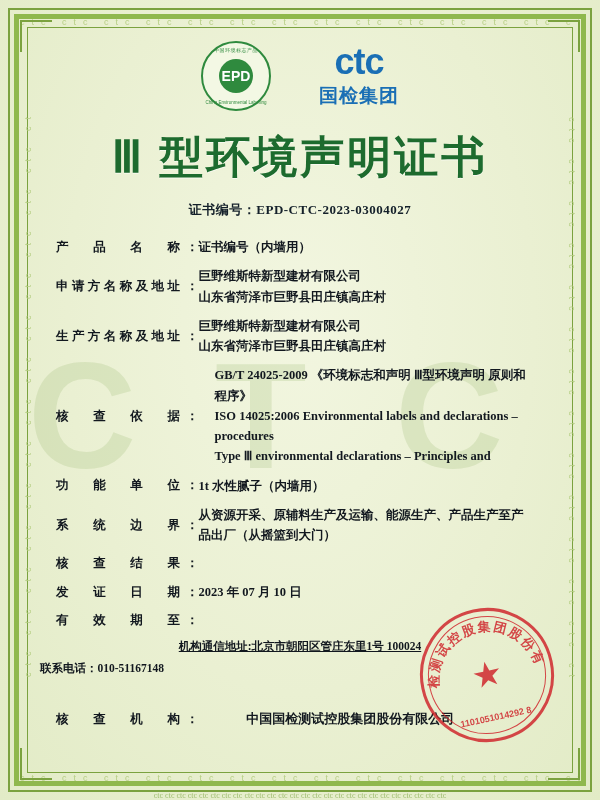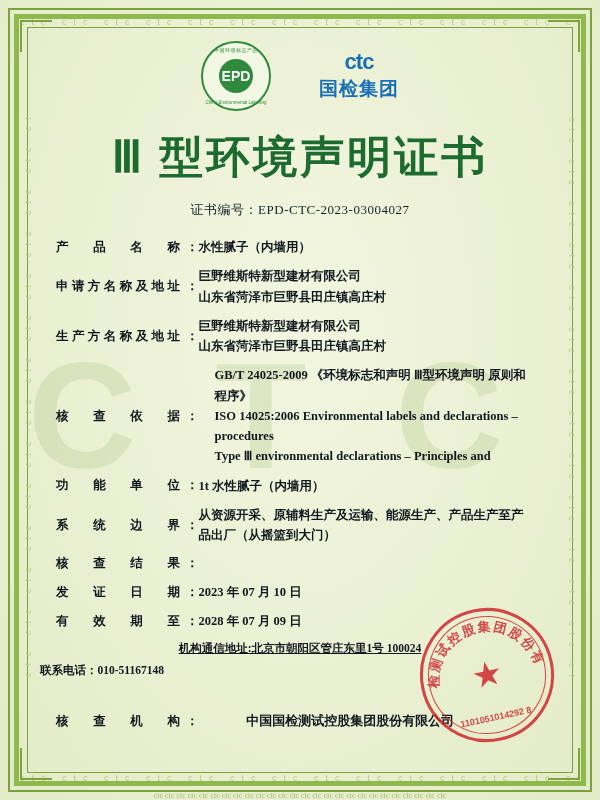--- a/index.html
+++ b/index.html
@@ -131,21 +131,21 @@
     border-radius: 50%;
     width: 34px; height: 34px;
     display: flex;
     align-items: center;
     justify-content: center;
   }
   .ctc-logo { display: flex; flex-direction: column; align-items: center; }
   .ctc-mark {
     font-family: "Liberation Sans", sans-serif;
     font-weight: bold;
-    font-size: 22px;
+    font-size: 36px;
     color: #1a6fb5;
     letter-spacing: -1px;
     line-height: 1;
   }
   .ctc-name {
     font-family: "Liberation Sans", sans-serif;
     font-weight: bold;
     font-size: 19px;
     color: #1a6fb5;
     margin-top: 3px;
@@ -158,21 +158,21 @@
     font-size: 44px;
     font-weight: bold;
     color: #1d6b2e;
     letter-spacing: 3px;
     margin-top: 16px;
     text-shadow: 0 1px 0 rgba(255,255,255,0.6);
   }
   .cert-no {
     text-align: center;
     font-size: 13px;
-    font-weight: normal;
+    font-weight: bold;
     color: #14202a;
     margin-top: 14px;
     letter-spacing: 0.5px;
   }
 
   
   .fields {
     margin-top: 18px;
     padding: 0 18px 0 16px;
   }
@@ -354,21 +354,21 @@
 
     <div class="title">Ⅲ 型环境声明证书</div>
     <div class="cert-no">证书编号：EPD-CTC-2023-03004027</div>
 
     <div class="fields">
 
       <div class="row">
         <div class="label">产品名称</div>
         <div class="colon">：</div>
         <div class="value">
-          <span>水性腻子（内墙用）</span>
+          <span>证书编号（内墙用）</span>
         </div>
       </div>
 
       <div class="row">
         <div class="label">申请方名称及地址</div>
         <div class="colon">：</div>
         <div class="value">
           <span>巨野维斯特新型建材有限公司</span>
           <span class="line2">山东省菏泽市巨野县田庄镇高庄村</span>
         </div>
@@ -421,23 +421,20 @@
         <div class="label">发证日期</div>
         <div class="colon">：</div>
         <div class="value">
           <span>2023 年 07 月 10 日</span>
         </div>
       </div>
 
       <div class="row">
         <div class="label">有效期至</div>
         <div class="colon">：</div>
-        <div class="value">
-          <span>2028 年 07 月 09 日</span>
-        </div>
       </div>
 
     </div>
 
     <div class="addr">机构通信地址:北京市朝阳区管庄东里1号    100024</div>
     <div class="tel">联系电话：010-51167148</div>
 
     <div class="org-row">
       <div class="label">核查机构</div>
       <div class="colon">：</div>

